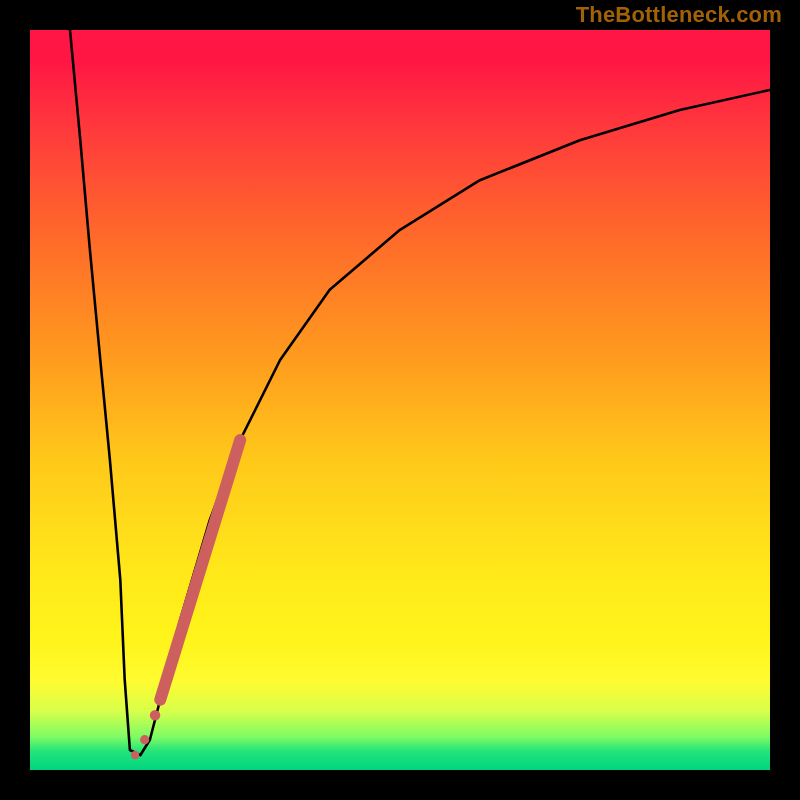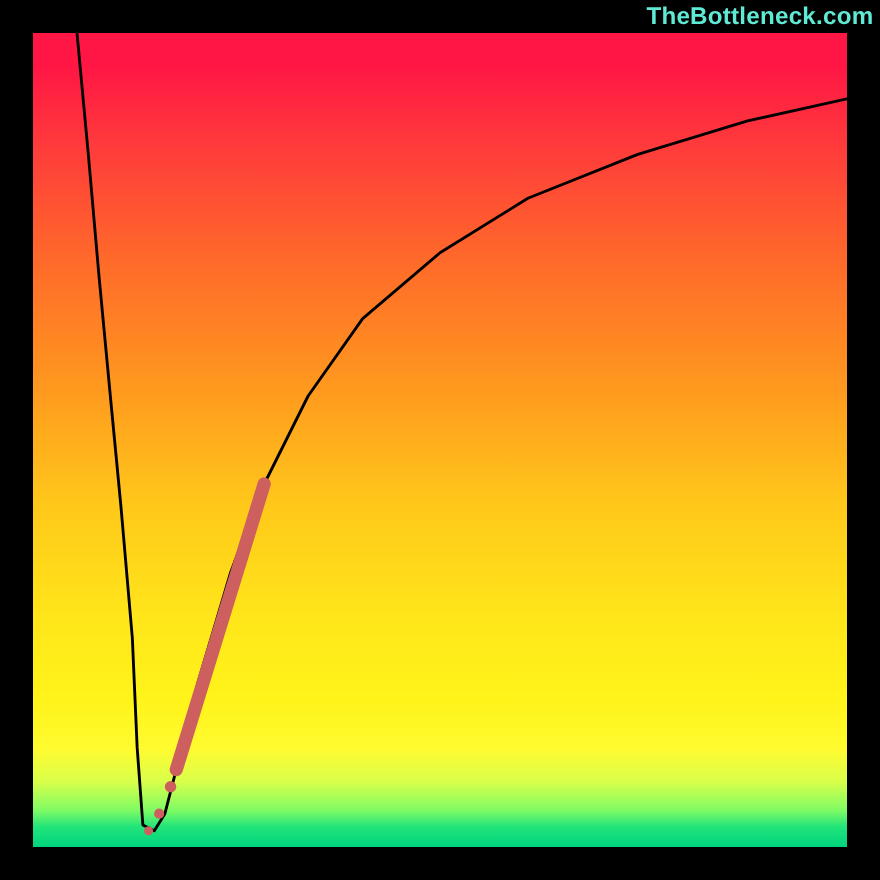--- a/index.html
+++ b/index.html
@@ -13,22 +13,22 @@
   }
   .frame {
     position: relative;
     width: 800px;
     height: 800px;
     background: #000;
   }
   .watermark {
     position: absolute;
     top: 2px;
-    right: 6px;
-    color: #5eead4;
+    right: 18px;
+    color: #a16207;
     font-size: 22px;
     font-weight: 600;
     letter-spacing: 0.2px;
     z-index: 5;
     user-select: none;
   }
   .plot-area {
     position: absolute;
     left: 30px;
     top: 30px;

